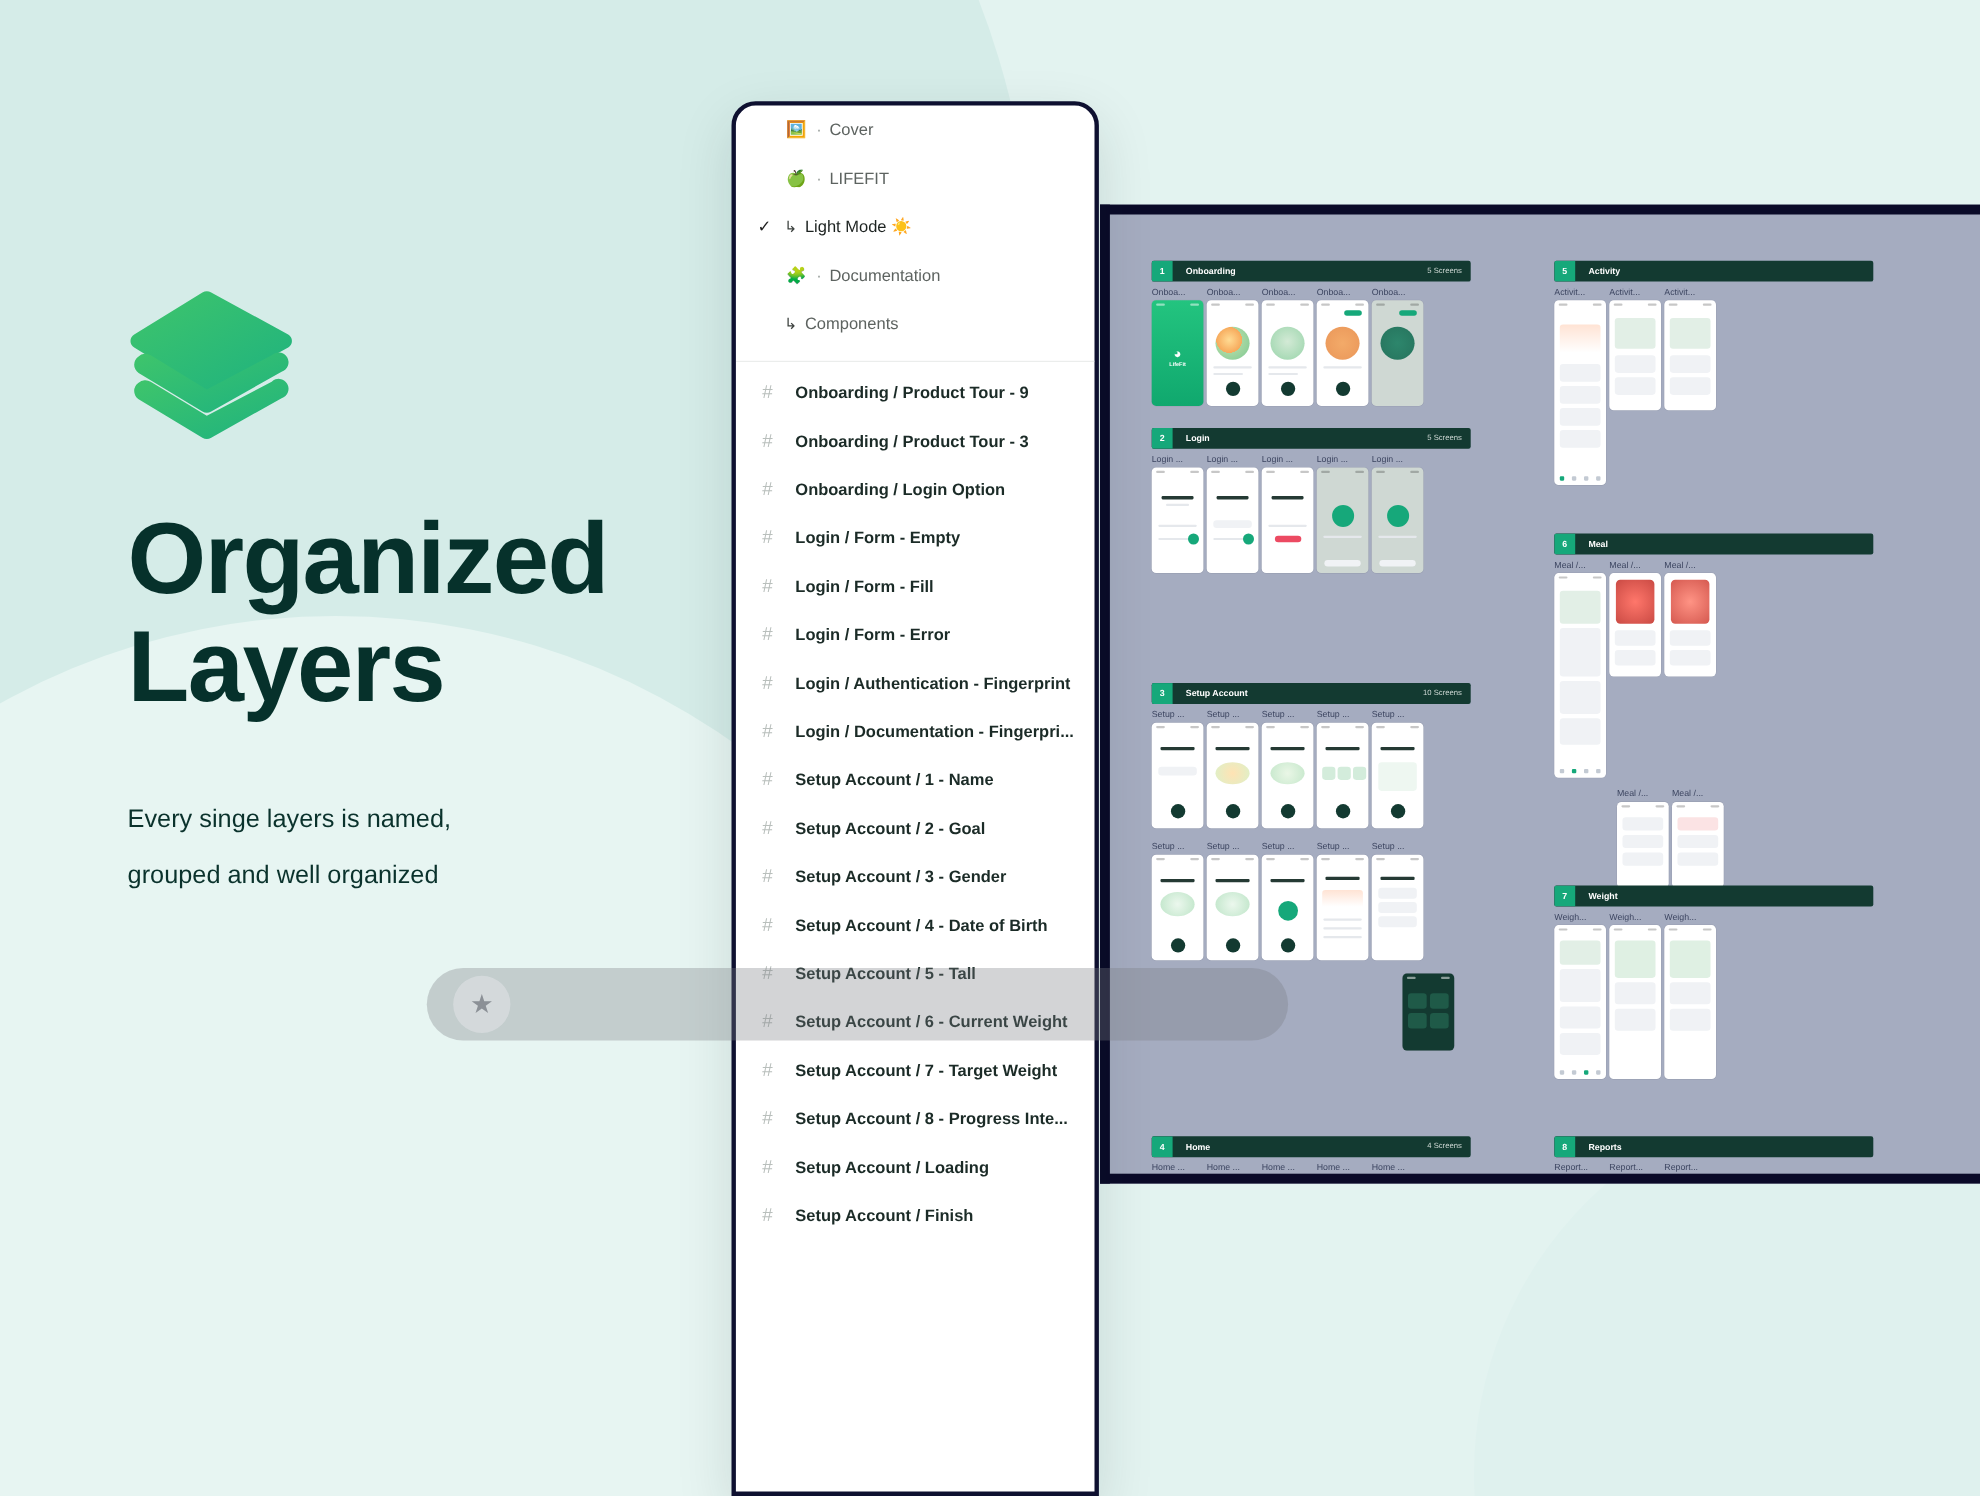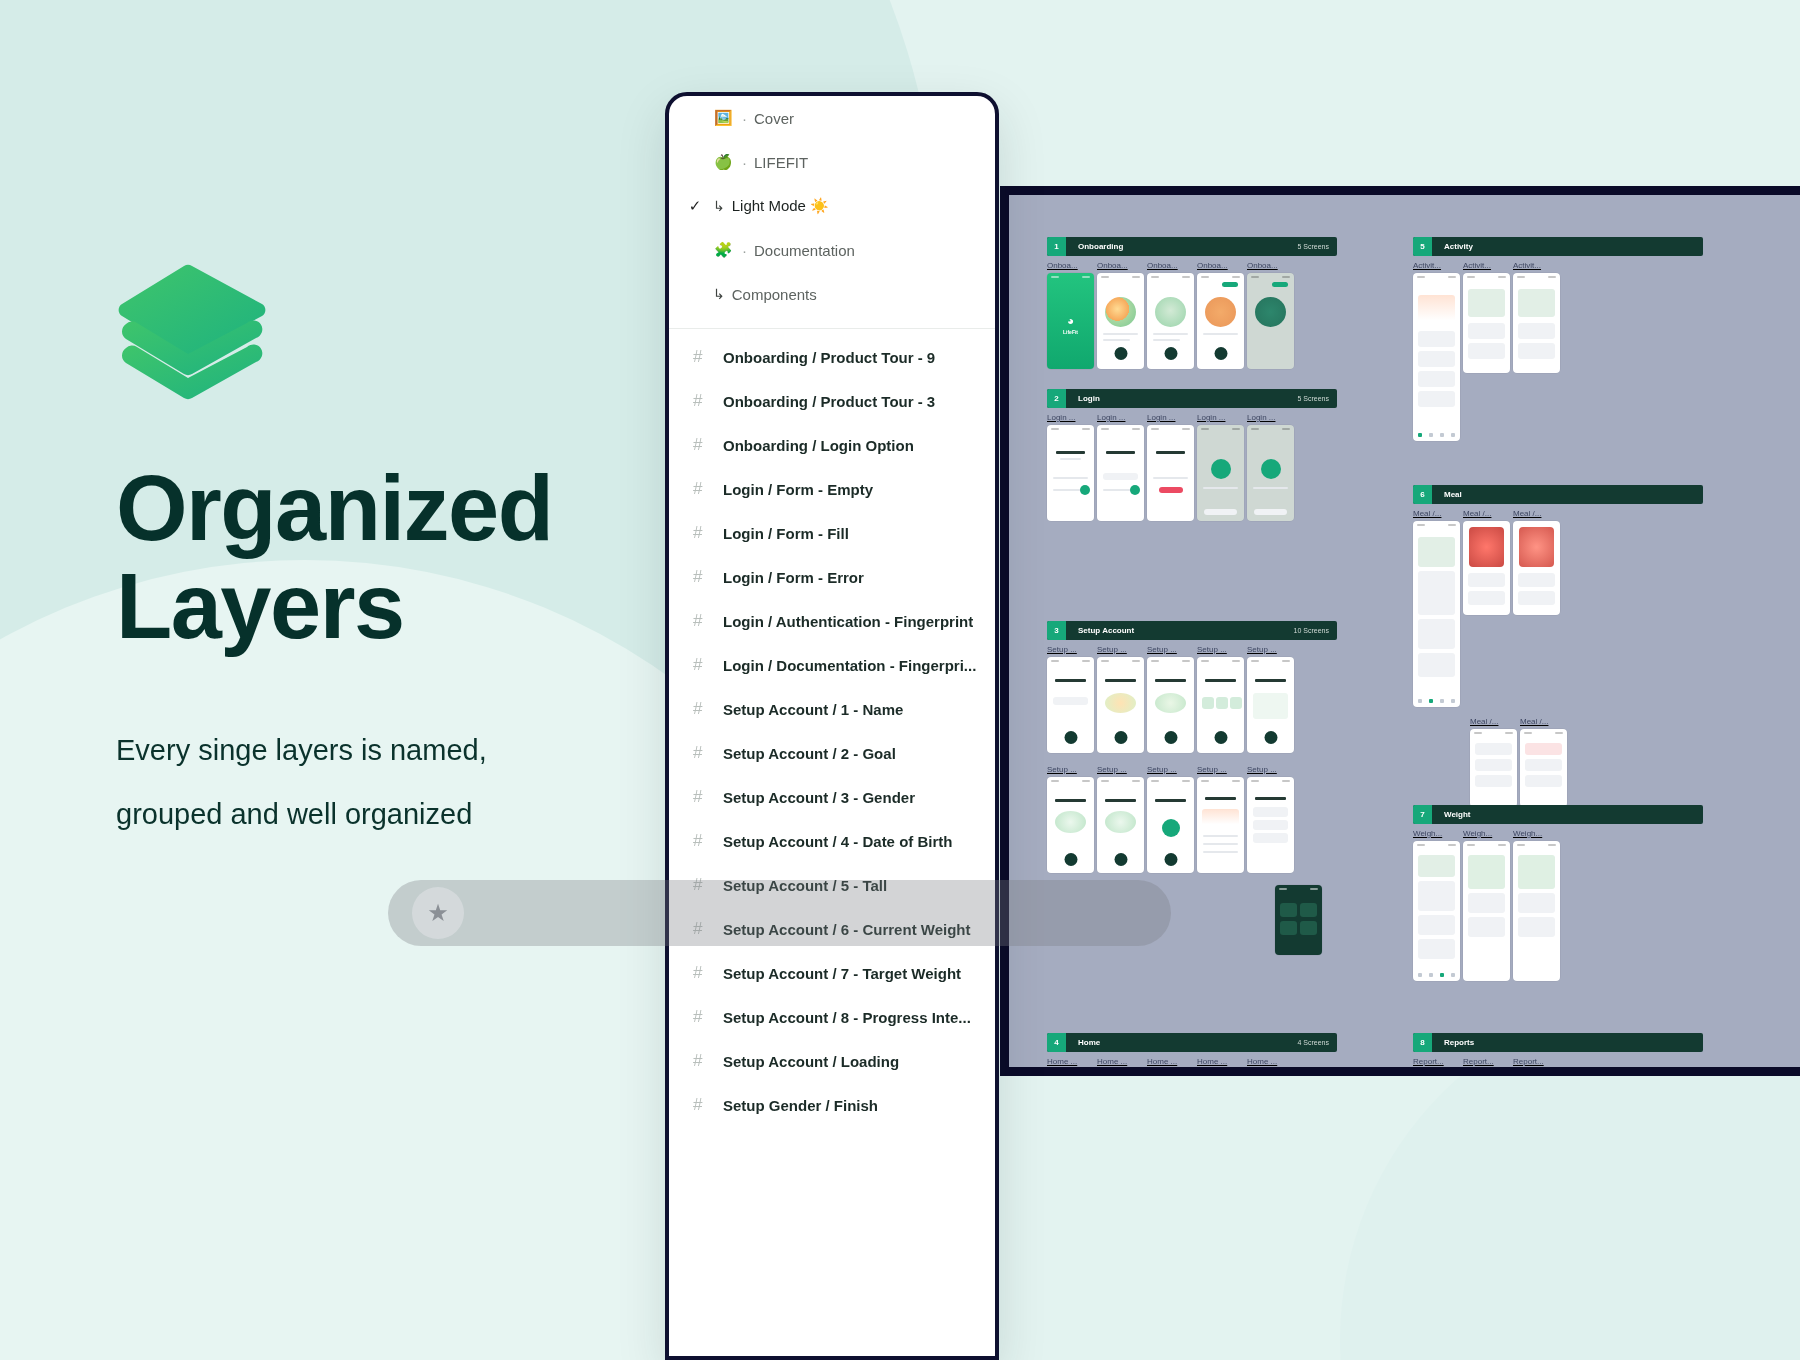--- a/index.html
+++ b/index.html
@@ -44,21 +44,21 @@
     margin-top:60px;
     font-size:92px;
     line-height:1.06;
     font-weight:700;
     color:#06312b;
     letter-spacing:-1.5px;
   }
   #headline .l2 { display:block; }
   #subcopy {
     margin-top:64px;
-    font-size:29px;
+    font-size:23px;
     line-height:2.2;
     color:#0a322c;
     font-weight:400;
     max-width:520px;
   }
 
   
   #canvas-frame {
     position:absolute; z-index:2;
     left:1000px; top:186px;
@@ -88,21 +88,21 @@
     font-weight:600;
   }
   .sec-title {
     color:#fff; font-size:8px; font-weight:700;
     padding-left:12px; flex:1; white-space:nowrap;
   }
   .sec-count {
     color:#cfd9d5; font-size:7px; padding-right:8px; white-space:nowrap;
   }
   .frames { display:flex; gap:10px; margin-top:5px; }
-  .frame-col { width:40px;text-decoration:underline; }
+  .frame-col { width:40px; }
   .frame-label {
     font-size:8px; color:#3c4560; margin-bottom:3px;
     white-space:nowrap; overflow:hidden; text-overflow:ellipsis;
     width:47px;
   }
   .phone {
     width:47px; height:96px;
     background:#fff; border-radius:4px;
     position:relative; overflow:hidden;
     box-shadow:0 0 0 0.5px rgba(0,0,0,.07);
@@ -931,21 +931,21 @@
     <div class="ly-row">
         <span class="hash">#</span>
         <span class="ly-name">Setup Account / 8 - Progress Inte...</span>
       </div>
     <div class="ly-row">
         <span class="hash">#</span>
         <span class="ly-name">Setup Account / Loading</span>
       </div>
     <div class="ly-row">
         <span class="hash">#</span>
-        <span class="ly-name">Setup Gender / Finish</span>
+        <span class="ly-name">Setup Account / Finish</span>
       </div>
   </div>
 </div>
 
 <div id="watermark">
   <span id="wm-badge">
       <span>★</span>
     </span>
 </div>
 

